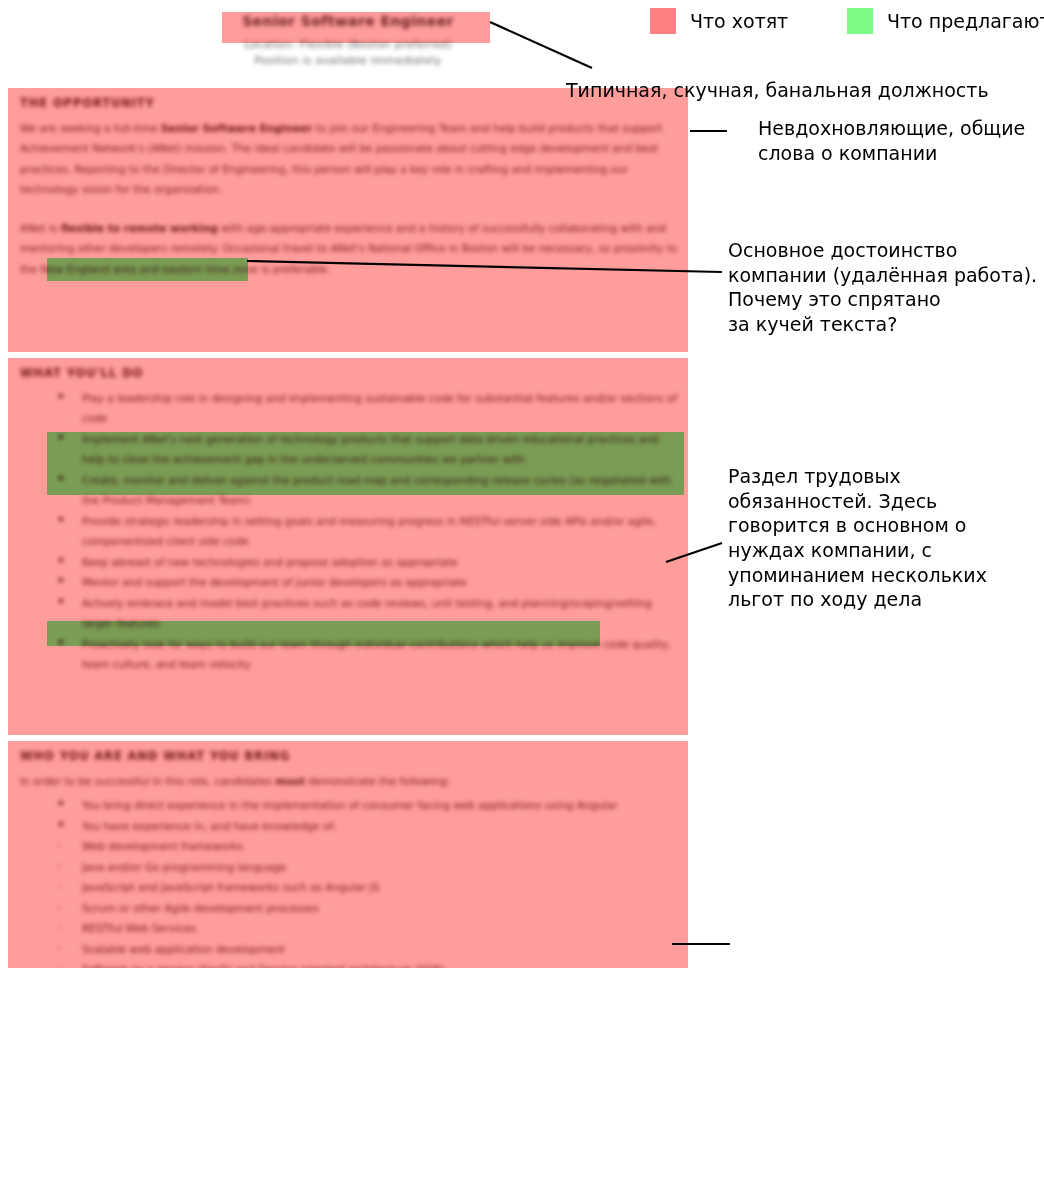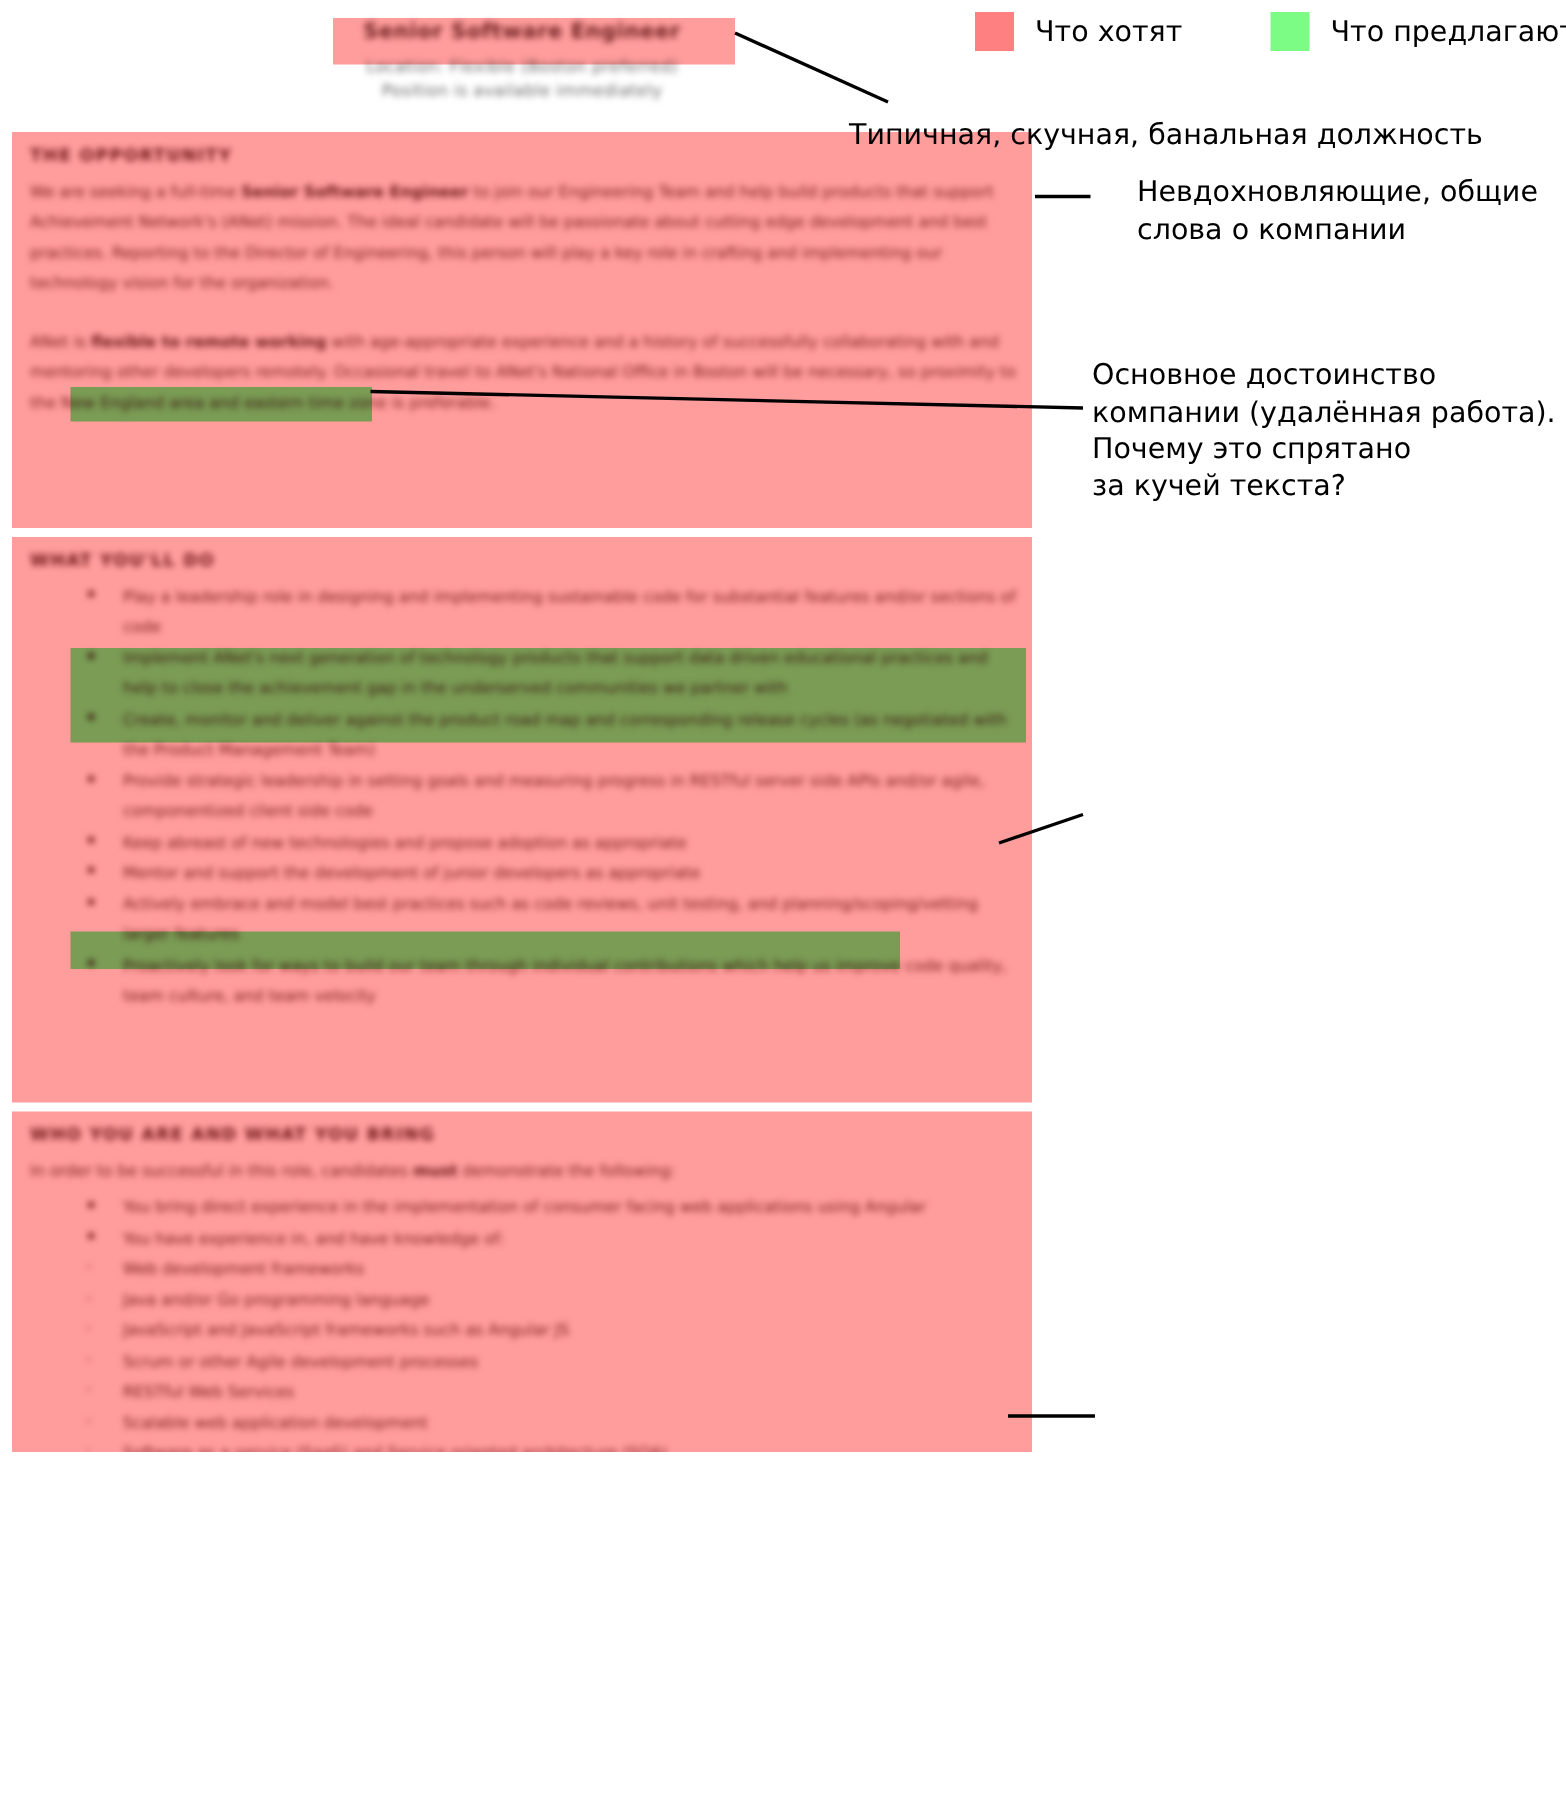--- a/index.html
+++ b/index.html
@@ -235,14 +235,20 @@
     <span class="legend-label">Что предлагают</span>
   </div>
 
   <div class="annotation" id="anno-1">Типичная, скучная, банальная должность</div>
   <div class="annotation" id="anno-2">Невдохновляющие, общие
  слова о компании</div>
   <div class="annotation" id="anno-3">Основное достоинство
 компании (удалённая работа).
 Почему это спрятано
 за кучей текста?</div>
+  <div class="annotation" id="anno-4">Раздел трудовых
+обязанностей. Здесь
+говорится в основном о
+нуждах компании, с
+упоминанием нескольких
+льгот по ходу дела</div>
 
 </div>
 
 </body></html>

